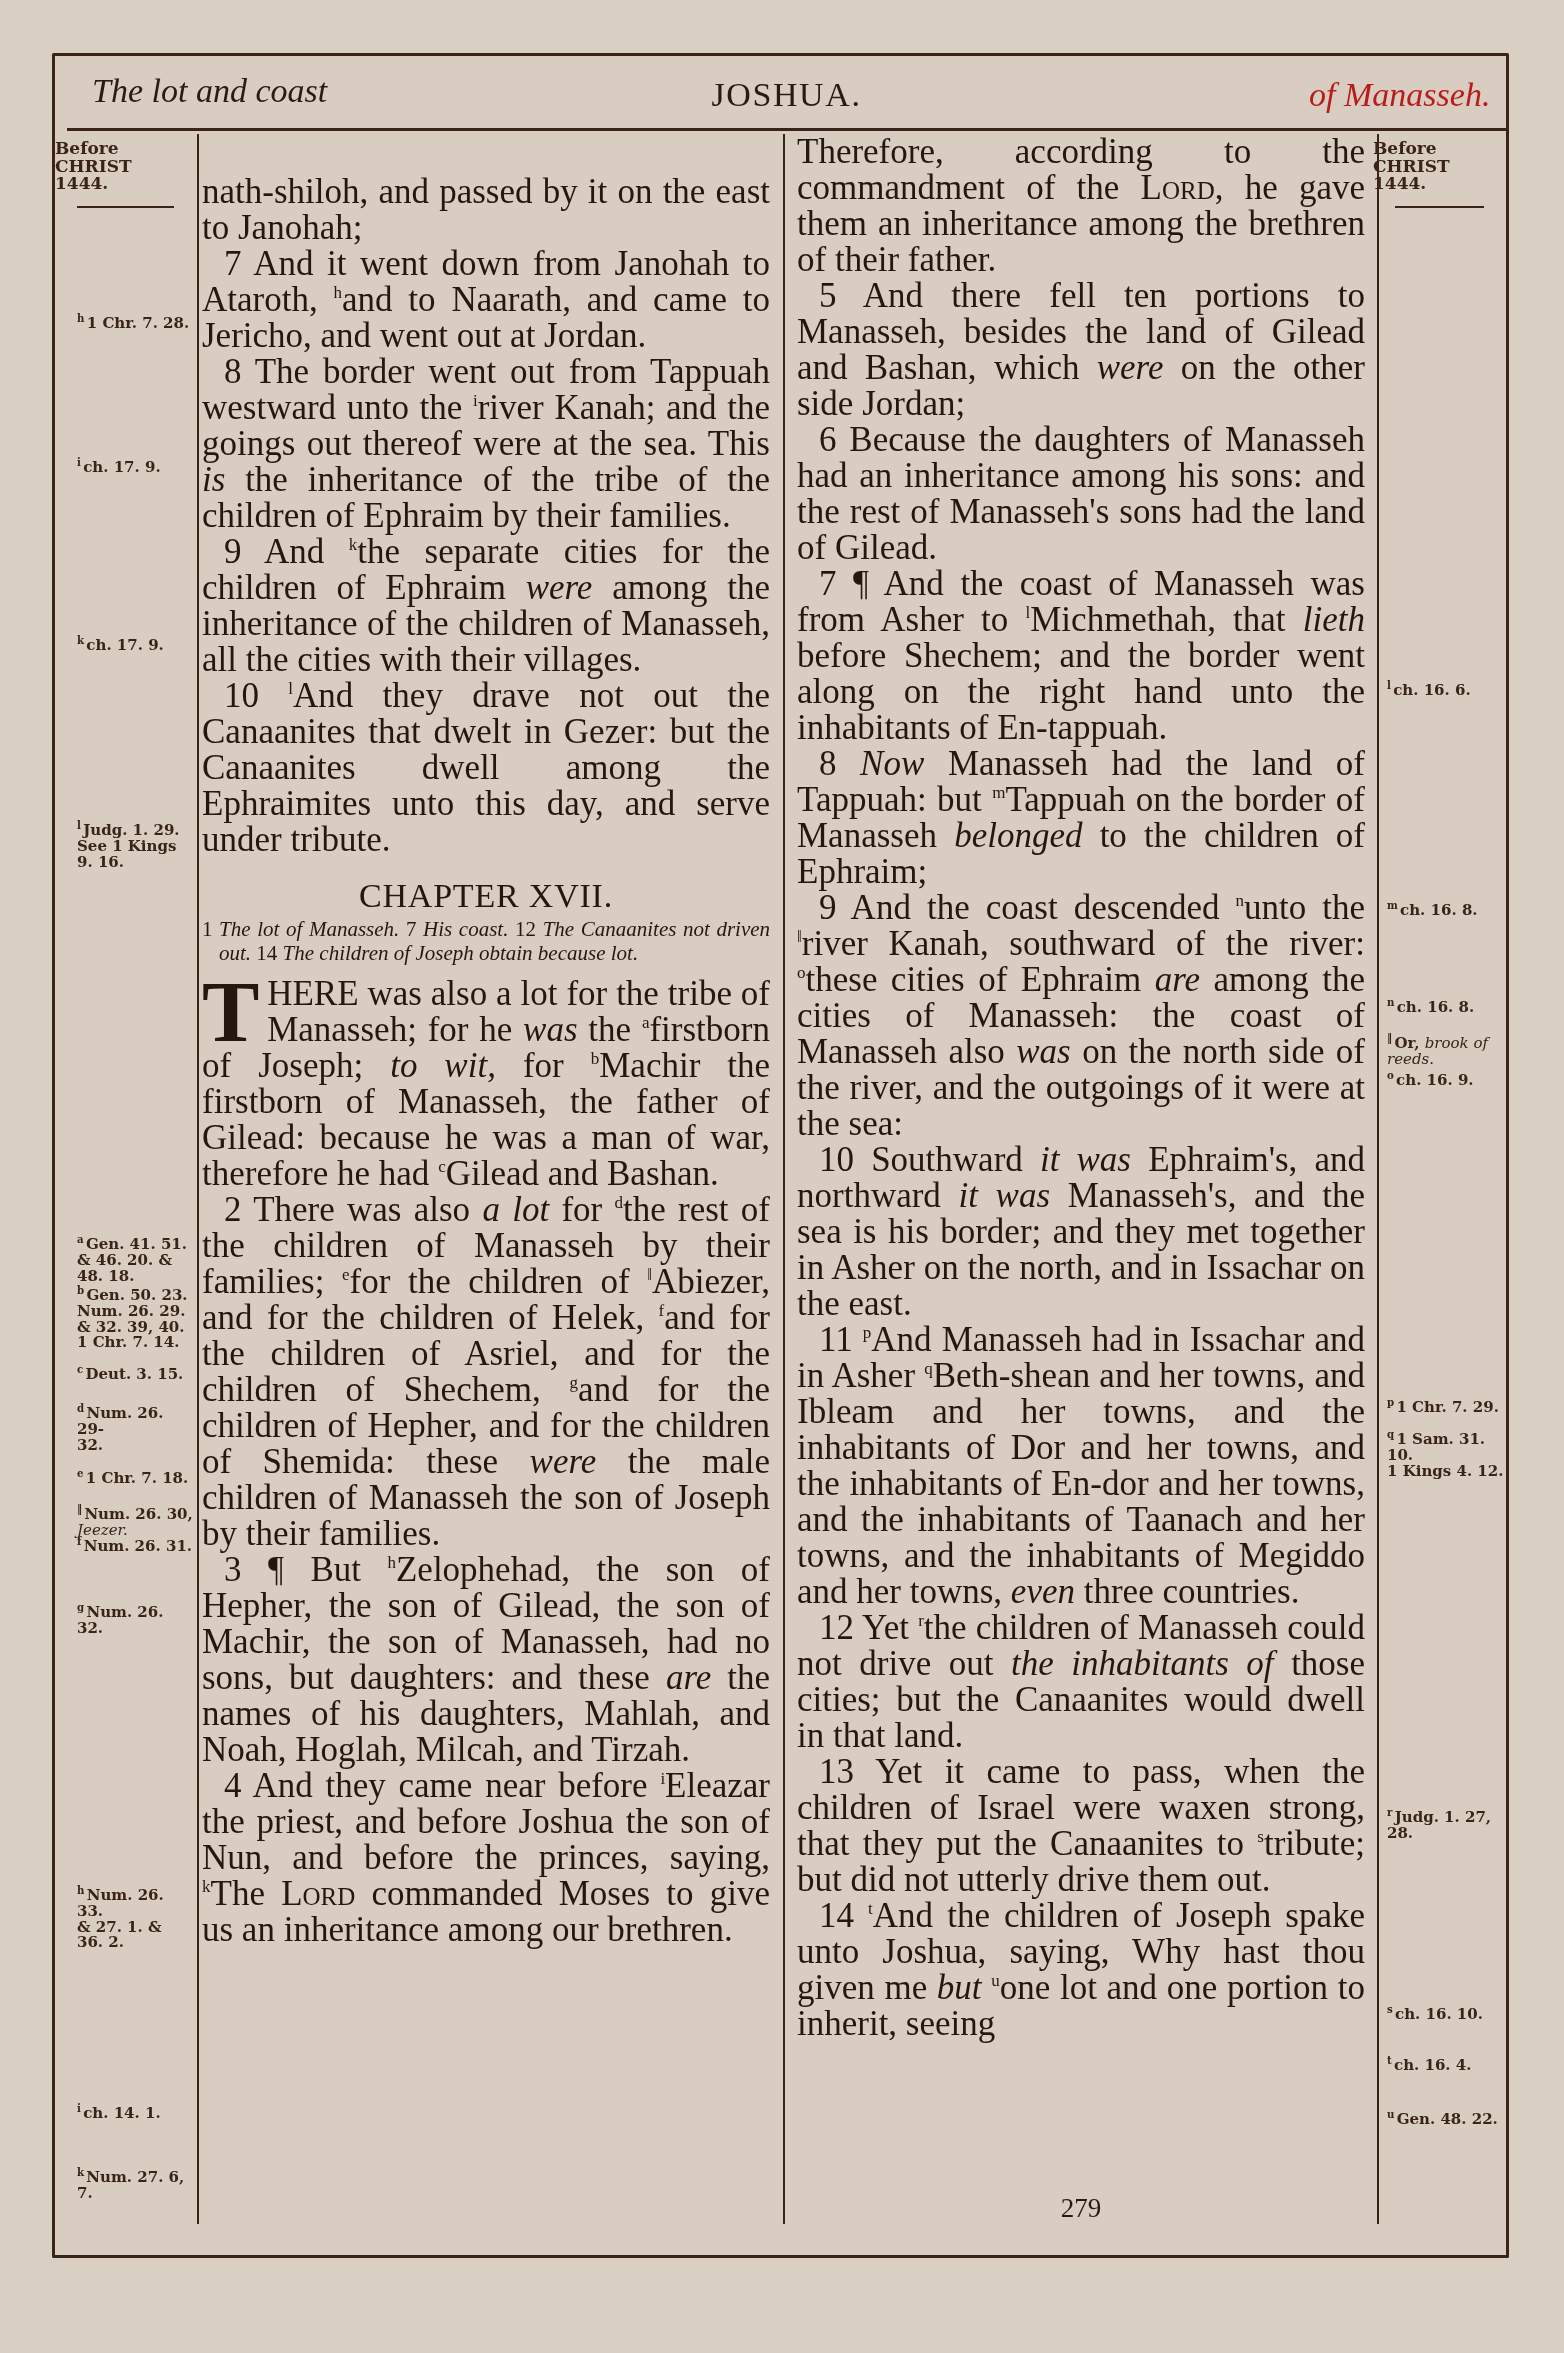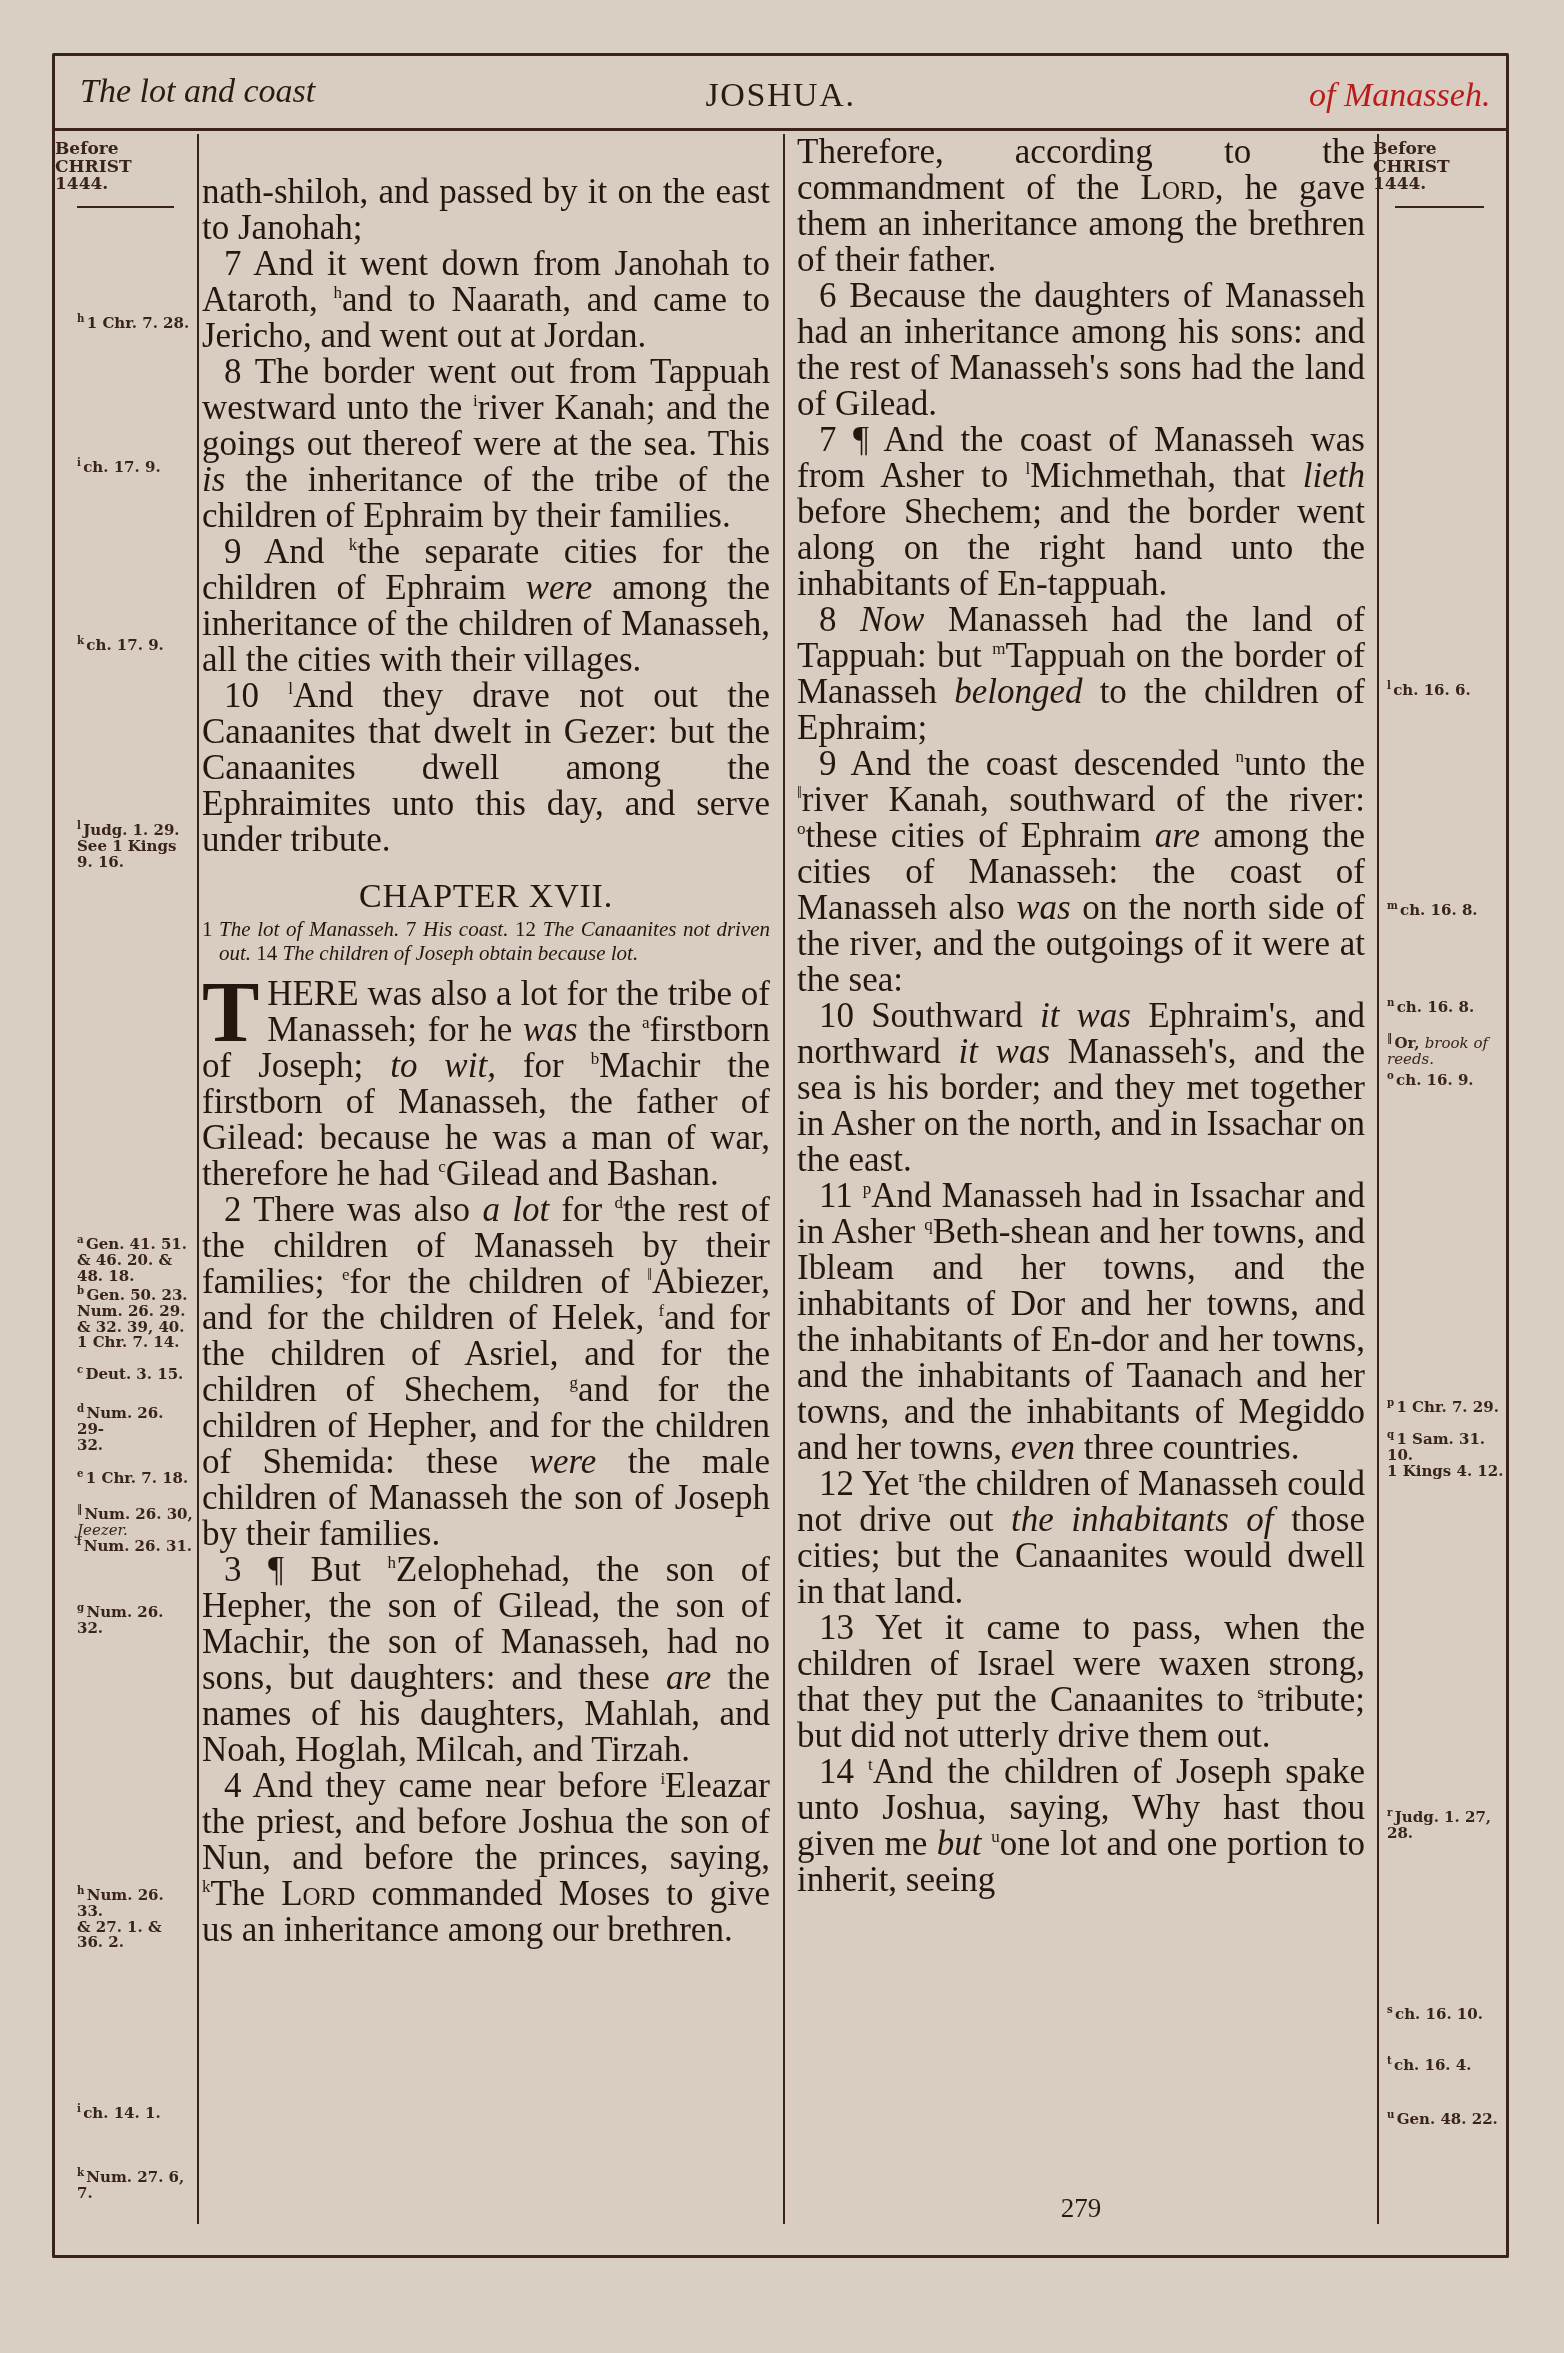--- a/index.html
+++ b/index.html
@@ -14,21 +14,21 @@
   .page-frame {
     position: absolute;
     left: 52px; top: 53px;
     width: 1457px; height: 2205px;
     border: 3.1px solid #3a2418;
     border-radius: 1.6px;
     background: #d8cdc0;
     box-sizing: border-box;
   }
   .header {
-    position: absolute; left: 0; right: 0; top: 0; height: 72px;
+    position: absolute; left: 12px; right: 0; top: 0; height: 72px;
     border-bottom: 3.1px solid #3a2418;
   }
   .hdr-left {
     position: absolute; left: 25px; top: 15.6px;
     font-style: italic; font-size: 34px; color: #2a1a12;
   }
   .hdr-center {
     position: absolute; left: 0; right: 0; top: 20.3px; text-align: center;
     font-size: 34px; letter-spacing: 1.6px; color: #2a1a12;
   }
@@ -158,20 +158,21 @@
     </div>
 
     <span class="verse cont"><span class="dropcap">T</span><span>HERE</span> <span>was also a lot for the tribe of Manasseh; for he</span> <i>was</i> <span>the</span> <span class="sup">a</span><span>firstborn of Joseph;</span> <i>to wit,</i> <span>for</span> <span class="sup">b</span><span>Machir the firstborn of Manasseh, the father of Gilead: because he was a man of war, therefore he had</span> <span class="sup">c</span><span>Gilead and Bashan.</span></span>
     <span class="verse"><span>2</span> <span>There was also</span> <i>a lot</i> <span>for</span> <span class="sup">d</span><span>the rest of the children of Manasseh by their families;</span> <span class="sup">e</span><span>for the children of</span> <span class="sup">‖</span><span>Abiezer, and for the children of Helek,</span> <span class="sup">f</span><span>and for the children of Asriel, and for the children of Shechem,</span> <span class="sup">g</span><span>and for the children of Hepher, and for the children of Shemida: these</span> <i>were</i> <span>the male children of Manasseh the son of Joseph by their families.</span></span>
     <span class="verse"><span>3</span> <span>¶</span> <span>But</span> <span class="sup">h</span><span>Zelophehad, the son of Hepher, the son of Gilead, the son of Machir, the son of Manasseh, had no sons, but daughters: and these</span> <i>are</i> <span>the names of his daughters, Mahlah, and Noah, Hoglah, Milcah, and Tirzah.</span></span>
     <span class="verse"><span>4</span> <span>And they came near before</span> <span class="sup">i</span><span>Eleazar the priest, and before Joshua the son of Nun, and before the princes, saying,</span> <span class="sup">k</span><span>The</span> <span class="sc">Lord</span> <span>commanded Moses to give us an inheritance among our brethren.</span></span>
   </div>
 
   <div class="text-col col-right">
     <span class="verse cont"><span>Therefore, according to the commandment of the</span> <span class="sc">Lord</span><span>, he gave them an inheritance among the brethren of their father.</span></span>
+    <span class="verse"><span>5</span> <span>And there fell ten portions to Manasseh, besides the land of Gilead and Bashan, which</span> <i>were</i> <span>on the other side Jordan;</span></span>
     <span class="verse"><span>6</span> <span>Because the daughters of Manasseh had an inheritance among his sons: and the rest of Manasseh's sons had the land of Gilead.</span></span>
     <span class="verse"><span>7</span> <span>¶</span> <span>And the coast of Manasseh was from Asher to</span> <span class="sup">l</span><span>Michmethah, that</span> <i>lieth</i> <span>before Shechem; and the border went along on the right hand unto the inhabitants of En-tappuah.</span></span>
     <span class="verse"><span>8</span> <i>Now</i> <span>Manasseh had the land of Tappuah: but</span> <span class="sup">m</span><span>Tappuah on the border of Manasseh</span> <i>belonged</i> <span>to the children of Ephraim;</span></span>
     <span class="verse"><span>9</span> <span>And the coast descended</span> <span class="sup">n</span><span>unto the</span> <span class="sup">‖</span><span>river Kanah, southward of the river:</span> <span class="sup">o</span><span>these cities of Ephraim</span> <i>are</i> <span>among the cities of Manasseh: the coast of Manasseh also</span> <i>was</i> <span>on the north side of the river, and the outgoings of it were at the sea:</span></span>
     <span class="verse"><span>10</span> <span>Southward</span> <i>it was</i> <span>Ephraim's, and northward</span> <i>it was</i> <span>Manasseh's, and the sea is his border; and they met together in Asher on the north, and in Issachar on the east.</span></span>
     <span class="verse"><span>11</span> <span class="sup">p</span><span>And Manasseh had in Issachar and in Asher</span> <span class="sup">q</span><span>Beth-shean and her towns, and Ibleam and her towns, and the inhabitants of Dor and her towns, and the inhabitants of En-dor and her towns, and the inhabitants of Taanach and her towns, and the inhabitants of Megiddo and her towns,</span> <i>even</i> <span>three countries.</span></span>
     <span class="verse"><span>12</span> <span>Yet</span> <span class="sup">r</span><span>the children of Manasseh could not drive out</span> <i>the inhabitants of</i> <span>those cities; but the Canaanites would dwell in that land.</span></span>
     <span class="verse"><span>13</span> <span>Yet it came to pass, when the children of Israel were waxen strong, that they put the Canaanites to</span> <span class="sup">s</span><span>tribute; but did not utterly drive them out.</span></span>
     <span class="verse"><span>14</span> <span class="sup">t</span><span>And the children of Joseph spake unto Joshua, saying, Why hast thou given me</span> <i>but</i> <span class="sup">u</span><span>one lot and one portion to inherit, seeing</span></span>
   </div>

